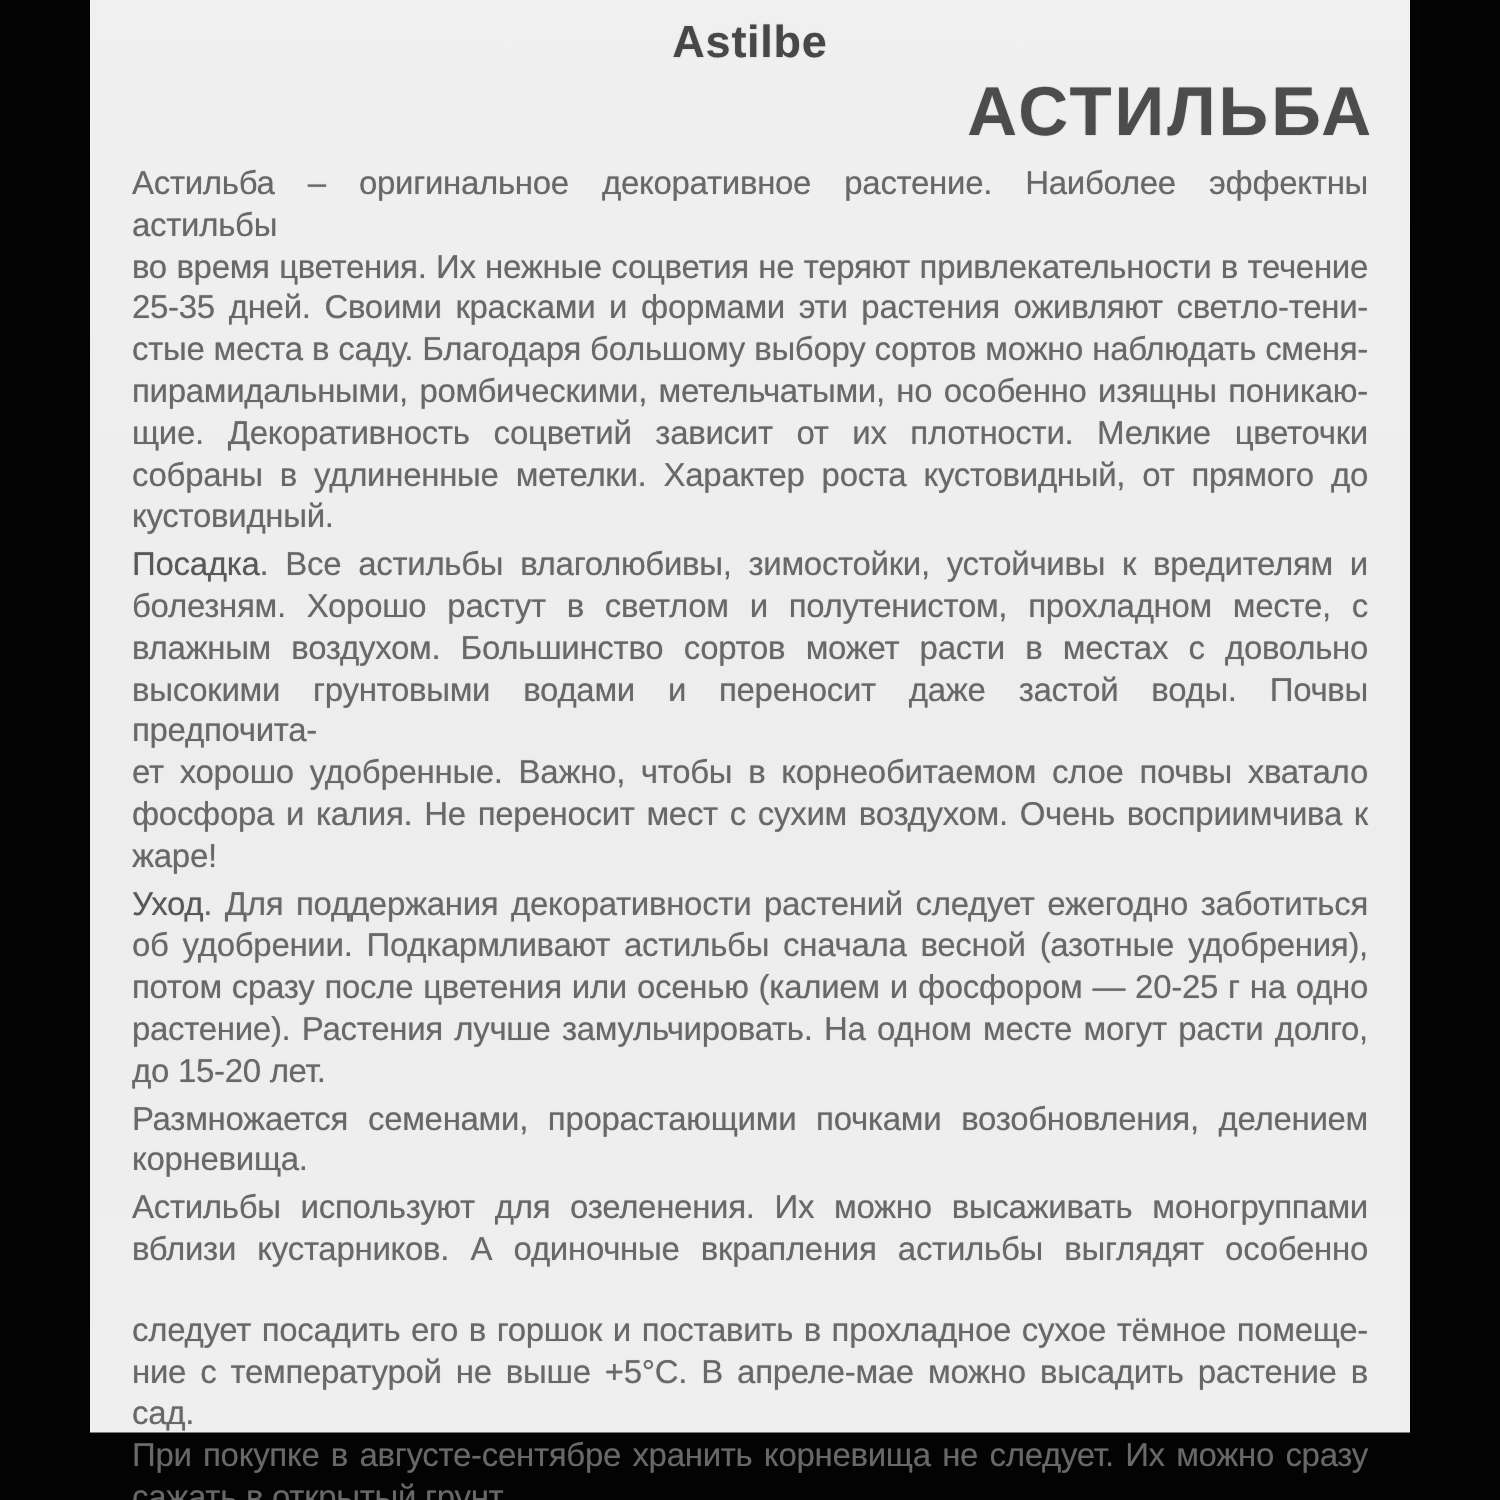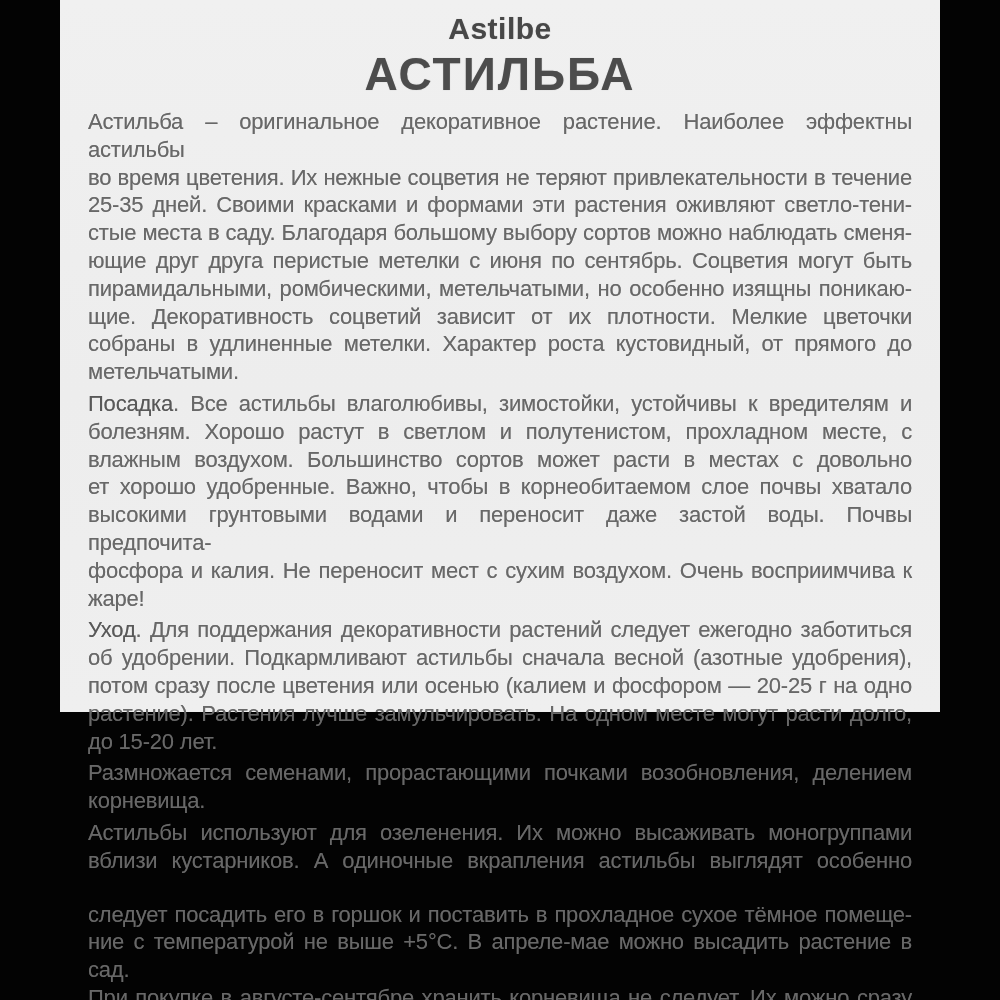--- a/index.html
+++ b/index.html
@@ -10,41 +10,42 @@
     overflow: hidden;
   }
   .photo {
     width: 1000px; height: 1000px;
     background: #030303;
     display: flex;
   }
   .label {
     margin-left: 60px;
     width: 880px;
-    height: 712px;
+    height: 955px;
     box-sizing: border-box;
     background: linear-gradient(180deg, #f0f0f0 0%, #ededed 55%, #efefef 100%);
     padding: 12px 24px 0 24px;
   }
   .titles { text-align: center; }
   .latin-title {
     font-size: 30px;
     line-height: 34px;
     font-weight: bold;
     color: #474747;
     letter-spacing: 0.5px;
     text-shadow: 0 0 1px rgba(70,70,70,0.35);
   }
   .russian-title {
     font-size: 46px;
     line-height: 56px;
     font-weight: bold;
     color: #4c4c4c;
     letter-spacing: 2px;
     text-shadow: 0 0 1px rgba(70,70,70,0.35);
+    text-align: right;
   }
   .text {
     margin-top: 6px;
     color: #686868;
     font-size: 22px;
     letter-spacing: -0.2px;
     text-shadow: 0 0 0.6px rgba(95,95,95,0.55);
   }
   .para { margin: 4px; }
   .para.gap { margin-top: 26px; }
@@ -65,32 +66,31 @@
     <div class="titles">
       <div class="latin-title">Astilbe</div>
       <div class="russian-title">АСТИЛЬБА</div>
     </div>
     <div class="text">
         <div class="para">
           <div class="line">Астильба – оригинальное декоративное растение. Наиболее эффектны астильбы</div>
           <div class="line">во время цветения. Их нежные соцветия не теряют привлекательности в течение</div>
           <div class="line">25-35 дней. Своими красками и формами эти растения оживляют светло-тени-</div>
           <div class="line">стые места в саду. Благодаря большому выбору сортов можно наблюдать сменя-</div>
-          <div class="line">ющие друг друга перистые метелки с июня по сентябрь. Соцветия могут быть</div>
           <div class="line">пирамидальными, ромбическими, метельчатыми, но особенно изящны поникаю-</div>
           <div class="line">щие. Декоративность соцветий зависит от их плотности. Мелкие цветочки</div>
           <div class="line">собраны в удлиненные метелки. Характер роста кустовидный, от прямого до</div>
-          <div class="line last">метельчатыми.</div>
+          <div class="line last">кустовидный.</div>
         </div>
         <div class="para">
           <div class="line"><span class="bold">Посадка</span>. Все астильбы влаголюбивы, зимостойки, устойчивы к вредителям и</div>
           <div class="line">болезням. Хорошо растут в светлом и полутенистом, прохладном месте, с</div>
           <div class="line">влажным воздухом. Большинство сортов может расти в местах с довольно</div>
+          <div class="line">высокими грунтовыми водами и переносит даже застой воды. Почвы предпочита-</div>
           <div class="line">ет хорошо удобренные. Важно, чтобы в корнеобитаемом слое почвы хватало</div>
-          <div class="line">высокими грунтовыми водами и переносит даже застой воды. Почвы предпочита-</div>
           <div class="line">фосфора и калия. Не переносит мест с сухим воздухом. Очень восприимчива к</div>
           <div class="line last">жаре!</div>
         </div>
         <div class="para">
           <div class="line"><span class="bold">Уход</span>. Для поддержания декоративности растений следует ежегодно заботиться</div>
           <div class="line">об удобрении. Подкармливают астильбы сначала весной (азотные удобрения),</div>
           <div class="line">потом сразу после цветения или осенью (калием и фосфором — 20-25 г на одно</div>
           <div class="line">растение). Растения лучше замульчировать. На одном месте могут расти долго,</div>
           <div class="line last">до 15-20 лет.</div>
         </div>

